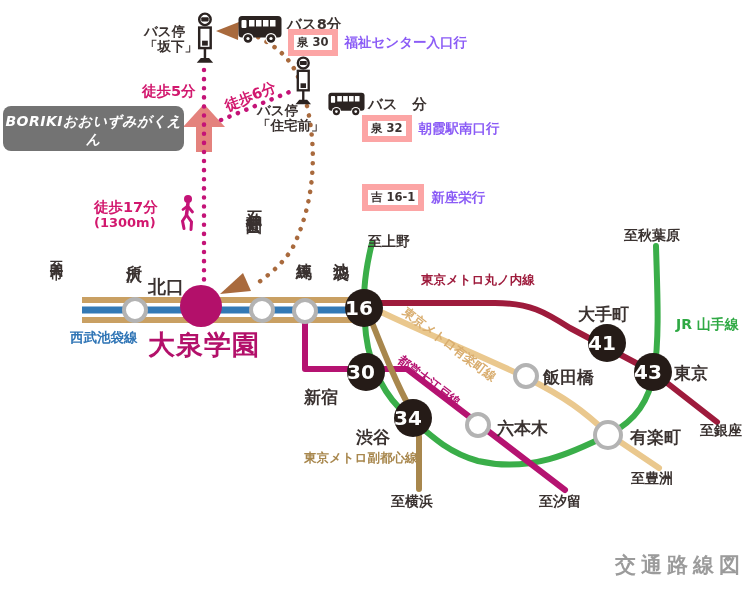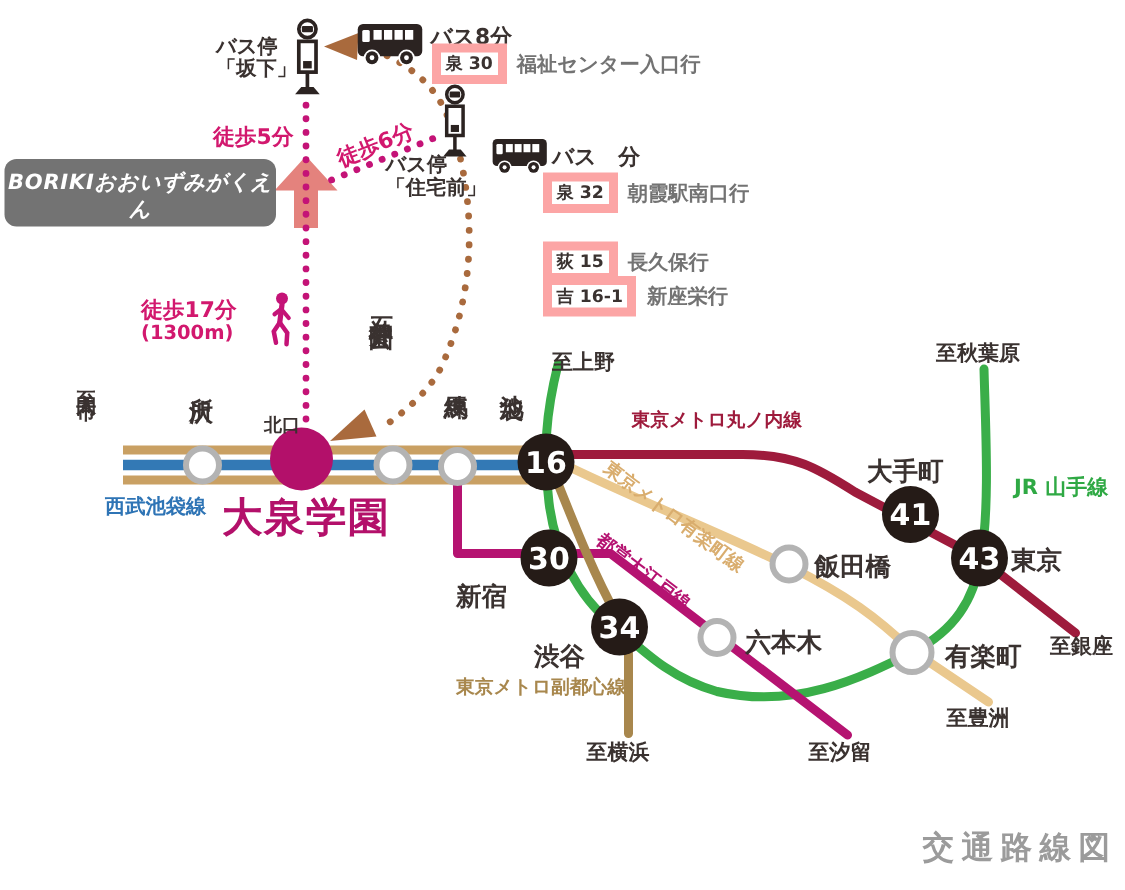--- a/index.html
+++ b/index.html
@@ -7,26 +7,26 @@
           font-family:"DejaVu Sans",sans-serif;}
   .abs{position:absolute;white-space:nowrap;}
   .t{color:#3a3230;font-weight:bold;}
   .pinktxt{color:#d2186e;font-weight:bold;}
   .v{writing-mode:vertical-rl;text-orientation:upright;letter-spacing:2px;line-height:1;}
   .svglayer{position:absolute;left:0;top:0;z-index:1;}
   .lbl{z-index:3;}
   .wcircle{position:absolute;background:#fff;border:4px solid #b3b3b3;border-radius:50%;
            box-sizing:border-box;width:26px;height:26px;z-index:2;}
   .bcircle{position:absolute;width:38px;height:38px;border-radius:50%;background:#251b17;color:#fff;
-           display:flex;align-items:center;justify-content:center;font-size:20px;font-weight:bold;z-index:2;}
+           display:flex;align-items:center;justify-content:flex-start;font-size:20px;font-weight:bold;z-index:2;}
   .bigstation{position:absolute;width:42px;height:42px;border-radius:50%;background:#b3106a;z-index:2;}
   .badge{display:inline-block;border:6px solid #fca5a5;color:#3a3230;font-size:11.5px;font-weight:bold;
          padding:0 3px;line-height:15px;white-space:nowrap;}
   .busrow{position:absolute;display:flex;align-items:center;gap:7px;white-space:nowrap;z-index:3;}
-  .dest{font-size:13.5px;font-weight:bold;color:#737373;}
+  .dest{font-size:13.5px;font-weight:bold;color:#8b5cf6;}
   .prop{position:absolute;left:3px;top:106px;width:181px;height:45px;background:#737373;border-radius:8px;
         color:#fff;text-align:center;z-index:3;font-style:italic;}
   .prop .jp{font-size:14px;font-weight:bold;margin-top:7px;letter-spacing:0.5px;}
   .prop .en{font-size:8px;letter-spacing:2.5px;margin-top:2px;font-weight:bold;}
   .c-seibu{color:#2e74b5;} .c-marunouchi{color:#9e1b3c;} .c-yurakucho{color:#d9ad6e;}
   .c-oedo{color:#b51371;} .c-fukutoshin{color:#a8874d;} .c-yamanote{color:#2fa944;margin-top:28px;}
   .maptitle{color:#9b9b9b;font-size:21px;letter-spacing:5px;font-weight:bold;}
   .rot{transform-origin:0 0;}
 </style>
 </head>
@@ -170,32 +170,28 @@
   <div class="abs lbl t" style="left:257px;top:103px;font-size:13.5px;line-height:15px;">
     <div>バス停</div>
     <div>「住宅前」</div>
   </div>
 
   <div class="abs lbl t" style="left:368px;top:95px;font-size:14.5px;">バス　分</div>
   <div class="busrow" style="left:362px;top:115px;">
     <span class="badge">泉 32</span>
     <span class="dest">朝霞駅南口行</span>
   </div>
-  <div class="busrow" style="left:362px;top:161px;">
-    <span class="badge">荻 15</span>
-    <span class="dest">長久保行</span>
-  </div>
   <div class="busrow" style="left:362px;top:184px;">
     <span class="badge">吉 16-1</span>
     <span class="dest">新座栄行</span>
   </div>
 
   <div class="abs lbl t v" style="left:50px;top:250px;font-size:13px;">至入間市</div>
   <div class="abs lbl t v" style="left:126px;top:252px;font-size:16px;">所沢</div>
-  <div class="abs lbl t" style="left:176px;top:275px;font-size:12px;text-align:center;">北口</div>
+  <div class="abs lbl t" style="left:148px;top:275px;font-size:18px;text-align:center;">北口</div>
   <div class="abs lbl" style="left:148px;top:327px;font-size:27px;font-weight:bold;color:#b3106a;letter-spacing:1px;">大泉学園</div>
   <div class="abs lbl c-seibu" style="left:70px;top:329px;font-size:13.5px;font-weight:bold;">西武池袋線</div>
   <div class="abs lbl t v" style="left:246px;top:198px;font-size:16px;">石神井公園</div>
   <div class="abs lbl t v" style="left:296px;top:250px;font-size:16px;">練馬</div>
   <div class="abs lbl t v" style="left:333px;top:250px;font-size:16px;">池袋</div>
 
   <div class="abs lbl t" style="left:368px;top:233px;font-size:14px;">至上野</div>
   <div class="abs lbl t" style="left:624px;top:227px;font-size:14px;">至秋葉原</div>
   <div class="abs lbl c-yamanote" style="left:676px;top:288px;font-size:14px;font-weight:bold;">JR 山手線</div>
 

